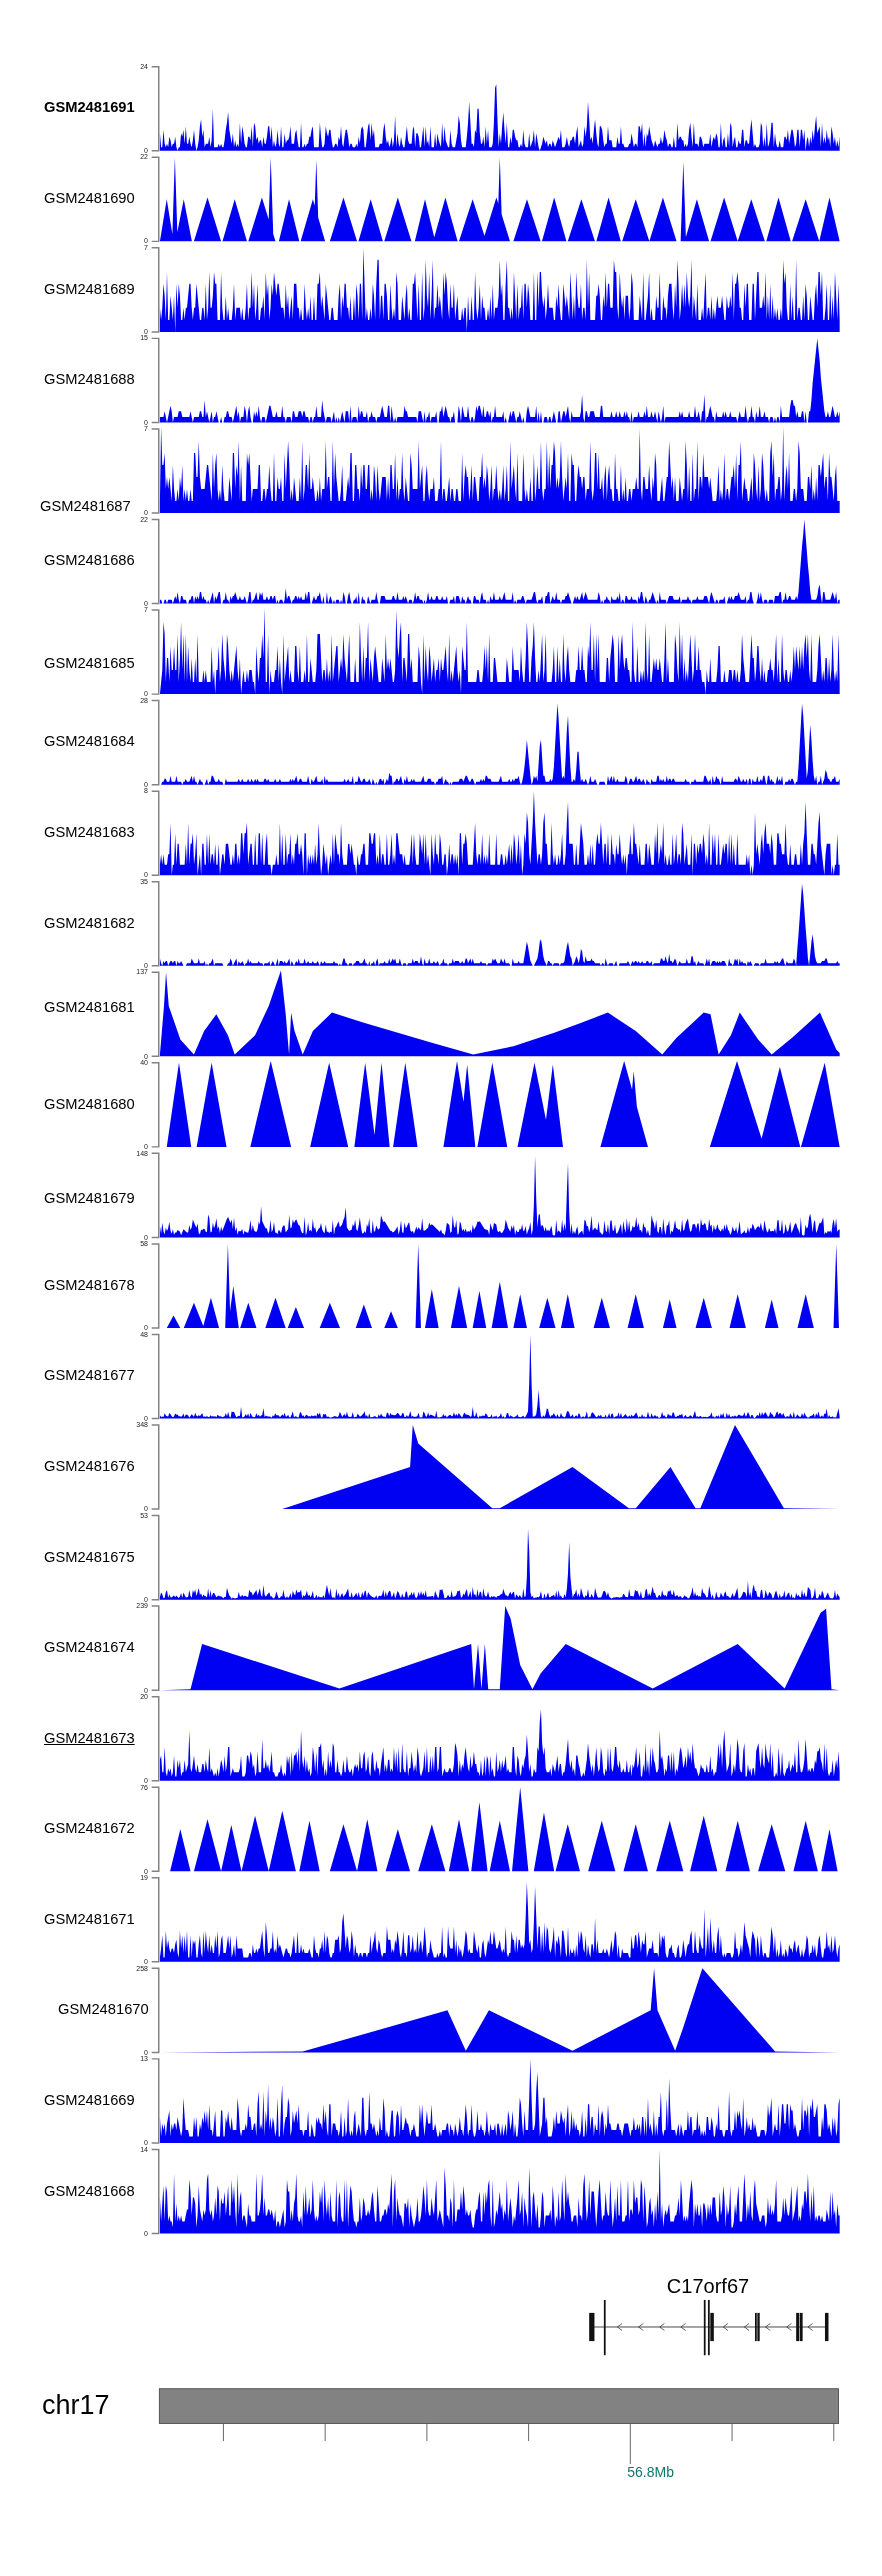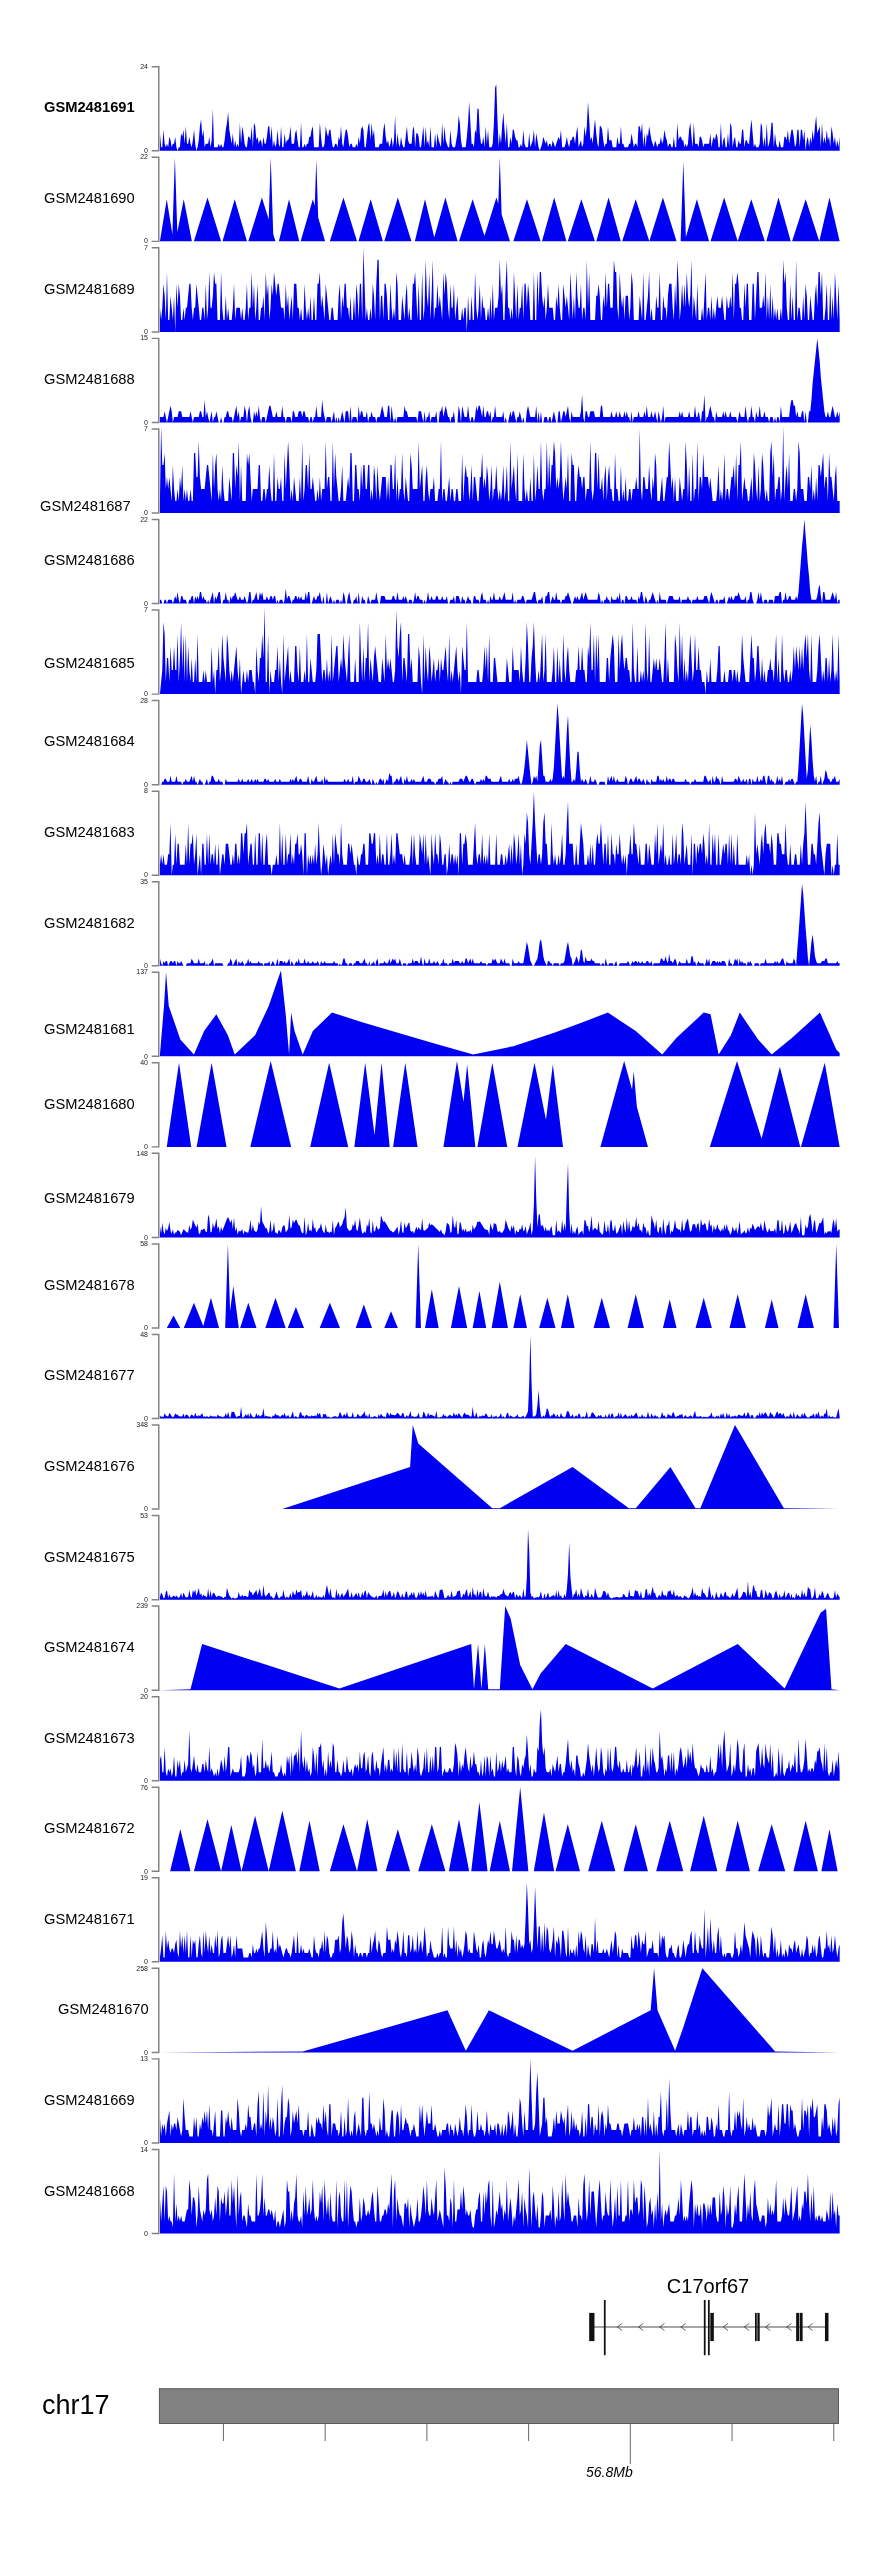--- a/index.html
+++ b/index.html
@@ -4,21 +4,21 @@
 <style>
   html,body{margin:0;padding:0;background:#fff;}
   #canvas{position:relative;width:882px;height:2576px;background:#ffffff;overflow:hidden;
           font-family:"Liberation Sans","DejaVu Sans",sans-serif;}
   #plot-svg{position:absolute;left:0;top:0;}
   .abs{position:absolute;}
   .track-label{font-size:14.7px;color:#000;white-space:nowrap;}
   .ynum{width:36px;text-align:right;font-size:7px;line-height:9.4px;color:#1a1a1a;}
   .gene-label{left:649px;top:2275px;width:118px;text-align:center;font-size:20px;color:#000;}
   .chr-label{left:42px;top:2390px;font-size:27px;color:#000;}
-  .mb-label{left:586px;top:2464px;width:88px;text-align:left;font-size:14px;color:#000000;font-style:italic;}
+  .mb-label{left:586px;top:2464px;width:88px;text-align:right;font-size:14px;color:#0f766e;}
 </style>
 </head>
 <body>
 
 <div id="canvas">
   <svg id="plot-svg" width="882" height="2576" viewBox="0 0 1500 4380">
       <path d="M 258 113 H 270 V 256 H 258" fill="none" stroke="#828282" stroke-width="2.5"></path>
       <path d="M 272 256 L 272.0 226.2 L 274.0 250.0 L 276.0 250.0 L 278.0 220.3 L 280.0 244.1 L 282.0 250.0 L 284.0 244.1 L 286.0 250.0 L 288.0 232.2 L 290.0 238.1 L 292.0 250.0 L 294.0 244.1 L 296.0 244.1 L 298.0 232.2 L 300.0 250.0 L 302.0 256.0 L 304.0 250.0 L 306.0 250.0 L 308.0 226.2 L 310.0 232.2 L 312.0 220.3 L 314.0 244.1 L 316.0 214.3 L 318.0 244.1 L 320.0 244.1 L 322.0 232.2 L 324.0 244.1 L 326.0 250.0 L 328.0 238.1 L 330.0 220.3 L 332.0 244.1 L 334.0 256.0 L 336.0 250.0 L 338.0 238.1 L 340.0 214.3 L 342.0 202.4 L 344.0 232.2 L 346.0 220.3 L 348.0 250.0 L 350.0 244.1 L 352.0 244.1 L 354.0 244.1 L 356.0 232.2 L 358.0 250.0 L 360.0 238.1 L 362.0 184.5 L 364.0 250.0 L 366.0 250.0 L 368.0 250.0 L 370.0 250.0 L 372.0 244.1 L 374.0 250.0 L 376.0 244.1 L 378.0 250.0 L 380.0 250.0 L 382.0 238.1 L 384.0 220.3 L 386.0 208.3 L 388.0 190.5 L 390.0 220.3 L 392.0 232.2 L 394.0 244.1 L 396.0 226.2 L 398.0 250.0 L 400.0 238.1 L 402.0 250.0 L 404.0 244.1 L 406.0 250.0 L 408.0 208.3 L 410.0 244.1 L 412.0 214.3 L 414.0 226.2 L 416.0 244.1 L 418.0 250.0 L 420.0 250.0 L 422.0 232.2 L 424.0 232.2 L 426.0 238.1 L 428.0 214.3 L 430.0 250.0 L 432.0 208.3 L 434.0 214.3 L 436.0 238.1 L 438.0 232.2 L 440.0 244.1 L 442.0 238.1 L 444.0 238.1 L 446.0 250.0 L 448.0 232.2 L 450.0 244.1 L 452.0 244.1 L 454.0 232.2 L 456.0 214.3 L 458.0 214.3 L 460.0 238.1 L 462.0 214.3 L 464.0 250.0 L 466.0 238.1 L 468.0 250.0 L 470.0 244.1 L 472.0 220.3 L 474.0 244.1 L 476.0 250.0 L 478.0 214.3 L 480.0 250.0 L 482.0 250.0 L 484.0 226.2 L 486.0 244.1 L 488.0 238.1 L 490.0 238.1 L 492.0 232.2 L 494.0 214.3 L 496.0 244.1 L 498.0 244.1 L 500.0 244.1 L 502.0 226.2 L 504.0 220.3 L 506.0 238.1 L 508.0 250.0 L 510.0 250.0 L 512.0 208.3 L 514.0 250.0 L 516.0 250.0 L 518.0 244.1 L 520.0 250.0 L 522.0 244.1 L 524.0 244.1 L 526.0 232.2 L 528.0 232.2 L 530.0 220.3 L 532.0 214.3 L 534.0 250.0 L 536.0 250.0 L 538.0 250.0 L 540.0 250.0 L 542.0 250.0 L 544.0 208.3 L 546.0 232.2 L 548.0 250.0 L 550.0 250.0 L 552.0 244.1 L 554.0 214.3 L 556.0 226.2 L 558.0 232.2 L 560.0 220.3 L 562.0 220.3 L 564.0 238.1 L 566.0 250.0 L 568.0 250.0 L 570.0 244.1 L 572.0 244.1 L 574.0 250.0 L 576.0 232.2 L 578.0 238.1 L 580.0 214.3 L 582.0 244.1 L 584.0 250.0 L 586.0 232.2 L 588.0 220.3 L 590.0 220.3 L 592.0 232.2 L 594.0 250.0 L 596.0 244.1 L 598.0 244.1 L 600.0 250.0 L 602.0 250.0 L 604.0 250.0 L 606.0 244.1 L 608.0 250.0 L 610.0 232.2 L 612.0 244.1 L 614.0 220.3 L 616.0 214.3 L 618.0 220.3 L 620.0 250.0 L 622.0 250.0 L 624.0 232.2 L 626.0 214.3 L 628.0 208.3 L 630.0 238.1 L 632.0 208.3 L 634.0 232.2 L 636.0 220.3 L 638.0 250.0 L 640.0 250.0 L 642.0 250.0 L 644.0 250.0 L 646.0 244.1 L 648.0 244.1 L 650.0 244.1 L 652.0 220.3 L 654.0 208.3 L 656.0 232.2 L 658.0 244.1 L 660.0 238.1 L 662.0 250.0 L 664.0 244.1 L 666.0 232.2 L 668.0 250.0 L 670.0 238.1 L 672.0 196.4 L 674.0 250.0 L 676.0 226.2 L 678.0 244.1 L 680.0 250.0 L 682.0 232.2 L 684.0 244.1 L 686.0 250.0 L 688.0 250.0 L 690.0 232.2 L 692.0 214.3 L 694.0 238.1 L 696.0 244.1 L 698.0 244.1 L 700.0 244.1 L 702.0 220.3 L 704.0 214.3 L 706.0 250.0 L 708.0 226.2 L 710.0 226.2 L 712.0 232.2 L 714.0 250.0 L 716.0 250.0 L 718.0 232.2 L 720.0 214.3 L 722.0 250.0 L 724.0 214.3 L 726.0 244.1 L 728.0 238.1 L 730.0 250.0 L 732.0 214.3 L 734.0 250.0 L 736.0 250.0 L 738.0 250.0 L 740.0 226.2 L 742.0 250.0 L 744.0 226.2 L 746.0 238.1 L 748.0 244.1 L 750.0 250.0 L 752.0 208.3 L 754.0 244.1 L 756.0 214.3 L 758.0 238.1 L 760.0 244.1 L 762.0 250.0 L 764.0 250.0 L 766.0 220.3 L 768.0 244.1 L 770.0 250.0 L 772.0 250.0 L 774.0 250.0 L 776.0 238.1 L 778.0 226.2 L 780.0 196.4 L 782.0 208.3 L 784.0 238.1 L 786.0 250.0 L 788.0 250.0 L 790.0 250.0 L 792.0 250.0 L 794.0 232.2 L 796.0 208.3 L 798.0 172.6 L 800.0 208.3 L 802.0 244.1 L 804.0 244.1 L 806.0 250.0 L 808.0 220.3 L 810.0 226.2 L 812.0 184.5 L 814.0 184.5 L 816.0 226.2 L 818.0 244.1 L 820.0 244.1 L 822.0 232.2 L 824.0 250.0 L 826.0 214.3 L 828.0 244.1 L 830.0 220.3 L 832.0 250.0 L 834.0 250.0 L 836.0 250.0 L 838.0 244.1 L 840.0 208.3 L 842.0 148.8 L 844.0 142.8 L 846.0 202.4 L 848.0 250.0 L 850.0 226.2 L 852.0 244.1 L 854.0 214.3 L 856.0 190.5 L 858.0 220.3 L 860.0 244.1 L 862.0 208.3 L 864.0 250.0 L 866.0 250.0 L 868.0 232.2 L 870.0 244.1 L 872.0 220.3 L 874.0 220.3 L 876.0 232.2 L 878.0 238.1 L 880.0 238.1 L 882.0 250.0 L 884.0 250.0 L 886.0 244.1 L 888.0 250.0 L 890.0 220.3 L 892.0 244.1 L 894.0 250.0 L 896.0 250.0 L 898.0 250.0 L 900.0 226.2 L 902.0 250.0 L 904.0 244.1 L 906.0 238.1 L 908.0 220.3 L 910.0 250.0 L 912.0 226.2 L 914.0 238.1 L 916.0 250.0 L 918.0 256.0 L 920.0 250.0 L 922.0 244.1 L 924.0 232.2 L 926.0 238.1 L 928.0 244.1 L 930.0 238.1 L 932.0 250.0 L 934.0 244.1 L 936.0 244.1 L 938.0 250.0 L 940.0 238.1 L 942.0 244.1 L 944.0 250.0 L 946.0 244.1 L 948.0 238.1 L 950.0 232.2 L 952.0 238.1 L 954.0 220.3 L 956.0 250.0 L 958.0 250.0 L 960.0 250.0 L 962.0 244.1 L 964.0 232.2 L 966.0 244.1 L 968.0 250.0 L 970.0 238.1 L 972.0 238.1 L 974.0 232.2 L 976.0 232.2 L 978.0 244.1 L 980.0 226.2 L 982.0 214.3 L 984.0 250.0 L 986.0 244.1 L 988.0 238.1 L 990.0 250.0 L 992.0 244.1 L 994.0 214.3 L 996.0 232.2 L 998.0 214.3 L 1000.0 172.6 L 1002.0 202.4 L 1004.0 238.1 L 1006.0 232.2 L 1008.0 244.1 L 1010.0 220.3 L 1012.0 202.4 L 1014.0 226.2 L 1016.0 244.1 L 1018.0 250.0 L 1020.0 214.3 L 1022.0 214.3 L 1024.0 220.3 L 1026.0 238.1 L 1028.0 250.0 L 1030.0 244.1 L 1032.0 244.1 L 1034.0 214.3 L 1036.0 238.1 L 1038.0 238.1 L 1040.0 238.1 L 1042.0 250.0 L 1044.0 250.0 L 1046.0 250.0 L 1048.0 250.0 L 1050.0 232.2 L 1052.0 244.1 L 1054.0 244.1 L 1056.0 214.3 L 1058.0 244.1 L 1060.0 244.1 L 1062.0 250.0 L 1064.0 250.0 L 1066.0 250.0 L 1068.0 250.0 L 1070.0 244.1 L 1072.0 244.1 L 1074.0 226.2 L 1076.0 238.1 L 1078.0 250.0 L 1080.0 244.1 L 1082.0 244.1 L 1084.0 250.0 L 1086.0 214.3 L 1088.0 214.3 L 1090.0 226.2 L 1092.0 208.3 L 1094.0 250.0 L 1096.0 226.2 L 1098.0 250.0 L 1100.0 226.2 L 1102.0 232.2 L 1104.0 214.3 L 1106.0 226.2 L 1108.0 238.1 L 1110.0 244.1 L 1112.0 250.0 L 1114.0 238.1 L 1116.0 244.1 L 1118.0 250.0 L 1120.0 244.1 L 1122.0 244.1 L 1124.0 232.2 L 1126.0 244.1 L 1128.0 238.1 L 1130.0 220.3 L 1132.0 232.2 L 1134.0 238.1 L 1136.0 250.0 L 1138.0 244.1 L 1140.0 244.1 L 1142.0 250.0 L 1144.0 250.0 L 1146.0 232.2 L 1148.0 250.0 L 1150.0 250.0 L 1152.0 208.3 L 1154.0 238.1 L 1156.0 232.2 L 1158.0 232.2 L 1160.0 238.1 L 1162.0 238.1 L 1164.0 250.0 L 1166.0 244.1 L 1168.0 250.0 L 1170.0 244.1 L 1172.0 220.3 L 1174.0 208.3 L 1176.0 232.2 L 1178.0 250.0 L 1180.0 208.3 L 1182.0 244.1 L 1184.0 244.1 L 1186.0 244.1 L 1188.0 250.0 L 1190.0 232.2 L 1192.0 232.2 L 1194.0 238.1 L 1196.0 250.0 L 1198.0 244.1 L 1200.0 244.1 L 1202.0 244.1 L 1204.0 244.1 L 1206.0 244.1 L 1208.0 226.2 L 1210.0 250.0 L 1212.0 238.1 L 1214.0 232.2 L 1216.0 238.1 L 1218.0 226.2 L 1220.0 232.2 L 1222.0 250.0 L 1224.0 250.0 L 1226.0 208.3 L 1228.0 250.0 L 1230.0 238.1 L 1232.0 232.2 L 1234.0 250.0 L 1236.0 250.0 L 1238.0 226.2 L 1240.0 250.0 L 1242.0 208.3 L 1244.0 214.3 L 1246.0 250.0 L 1248.0 238.1 L 1250.0 232.2 L 1252.0 250.0 L 1254.0 250.0 L 1256.0 238.1 L 1258.0 244.1 L 1260.0 244.1 L 1262.0 220.3 L 1264.0 220.3 L 1266.0 250.0 L 1268.0 238.1 L 1270.0 238.1 L 1272.0 244.1 L 1274.0 244.1 L 1276.0 220.3 L 1278.0 202.4 L 1280.0 226.2 L 1282.0 250.0 L 1284.0 244.1 L 1286.0 250.0 L 1288.0 250.0 L 1290.0 250.0 L 1292.0 244.1 L 1294.0 208.3 L 1296.0 214.3 L 1298.0 250.0 L 1300.0 232.2 L 1302.0 250.0 L 1304.0 208.3 L 1306.0 250.0 L 1308.0 244.1 L 1310.0 232.2 L 1312.0 208.3 L 1314.0 208.3 L 1316.0 250.0 L 1318.0 226.2 L 1320.0 244.1 L 1322.0 250.0 L 1324.0 250.0 L 1326.0 238.1 L 1328.0 250.0 L 1330.0 250.0 L 1332.0 250.0 L 1334.0 232.2 L 1336.0 232.2 L 1338.0 238.1 L 1340.0 220.3 L 1342.0 244.1 L 1344.0 232.2 L 1346.0 220.3 L 1348.0 220.3 L 1350.0 232.2 L 1352.0 250.0 L 1354.0 244.1 L 1356.0 220.3 L 1358.0 220.3 L 1360.0 250.0 L 1362.0 220.3 L 1364.0 220.3 L 1366.0 238.1 L 1368.0 220.3 L 1370.0 256.0 L 1372.0 238.1 L 1374.0 232.2 L 1376.0 250.0 L 1378.0 232.2 L 1380.0 244.1 L 1382.0 220.3 L 1384.0 238.1 L 1386.0 214.3 L 1388.0 196.4 L 1390.0 226.2 L 1392.0 220.3 L 1394.0 214.3 L 1396.0 250.0 L 1398.0 208.3 L 1400.0 244.1 L 1402.0 232.2 L 1404.0 244.1 L 1406.0 220.3 L 1408.0 238.1 L 1410.0 232.2 L 1412.0 250.0 L 1414.0 214.3 L 1416.0 226.2 L 1418.0 244.1 L 1420.0 232.2 L 1422.0 250.0 L 1424.0 238.1 L 1426.0 250.0 L 1428.0 232.2 L 1428 256 Z" fill="#0000F2" stroke="none"></path>
       <path d="M 258 267 H 270 V 410 H 258" fill="none" stroke="#828282" stroke-width="2.5"></path>
       <path d="M 272 410 L 272.0 410 L 283.6 338.5 L 295.1 410 L 292.8 410 L 297.4 267.0 L 302.1 410 L 298.6 410 L 312.5 338.5 L 326.3 410 L 329.8 410 L 352.9 335.6 L 376.0 410 L 378.4 410 L 399.2 338.5 L 420.0 410 L 422.3 410 L 445.4 335.6 L 468.5 410 L 455.8 410 L 460.4 267.0 L 465.1 410 L 474.3 410 L 491.6 338.5 L 509.0 410 L 511.3 410 L 532.1 338.5 L 552.9 410 L 533.3 410 L 537.9 271.3 L 542.5 410 L 561.0 410 L 584.1 335.6 L 607.2 410 L 609.6 410 L 630.4 338.5 L 651.2 410 L 653.5 410 L 676.6 335.6 L 699.7 410 L 705.5 410 L 722.8 338.5 L 740.2 410 L 736.7 410 L 757.5 335.6 L 778.3 410 L 780.6 410 L 803.8 338.5 L 826.9 410 L 821.1 410 L 844.2 335.6 L 867.3 410 L 845.4 410 L 850.0 267.0 L 854.6 410 L 873.1 410 L 896.2 338.5 L 919.4 410 L 921.7 410 L 942.5 335.6 L 963.3 410 L 965.6 410 L 988.7 338.5 L 1011.8 410 L 1014.2 410 L 1035.0 335.6 L 1055.8 410 L 1058.1 410 L 1081.2 338.5 L 1104.3 410 L 1104.3 410 L 1127.4 335.6 L 1150.6 410 L 1157.5 410 L 1162.1 274.2 L 1166.7 410 L 1164.4 410 L 1185.2 338.5 L 1206.0 410 L 1208.4 410 L 1231.5 335.6 L 1254.6 410 L 1254.6 410 L 1277.7 338.5 L 1300.8 410 L 1303.2 410 L 1324.0 335.6 L 1344.8 410 L 1347.1 410 L 1370.2 338.5 L 1393.3 410 L 1393.3 410 L 1410.7 335.6 L 1428.0 410 L 1428 410 Z" fill="#0000F2" stroke="none"></path>
@@ -121,21 +121,21 @@
     <div class="abs ynum" style="left: 112px; top: 689px;">0</div>
     <div class="abs track-label" style="left: 44px; top: 733px;">GSM2481684</div>
     <div class="abs ynum" style="left: 112px; top: 696px;">28</div>
     <div class="abs ynum" style="left: 112px; top: 780px;">0</div>
     <div class="abs track-label" style="left: 44px; top: 824px;">GSM2481683</div>
     <div class="abs ynum" style="left: 112px; top: 786px;">8</div>
     <div class="abs ynum" style="left: 112px; top: 870px;">0</div>
     <div class="abs track-label" style="left: 44px; top: 915px;">GSM2481682</div>
     <div class="abs ynum" style="left: 112px; top: 877px;">35</div>
     <div class="abs ynum" style="left: 112px; top: 961px;">0</div>
-    <div class="abs track-label" style="left: 44px; top: 1021px;">GSM2481681</div>
+    <div class="abs track-label" style="left: 44px; top: 999px;">GSM2481681</div>
     <div class="abs ynum" style="left: 112px; top: 967px;">137</div>
     <div class="abs ynum" style="left: 112px; top: 1052px;">0</div>
     <div class="abs track-label" style="left: 44px; top: 1096px;">GSM2481680</div>
     <div class="abs ynum" style="left: 112px; top: 1058px;">40</div>
     <div class="abs ynum" style="left: 112px; top: 1142px;">0</div>
     <div class="abs track-label" style="left: 44px; top: 1176px; margin-top: 14px;">GSM2481679</div>
     <div class="abs ynum" style="left: 112px; top: 1149px;">148</div>
     <div class="abs ynum" style="left: 112px; top: 1233px;">0</div>
     <div class="abs track-label" style="left: 44px; top: 1277px;">GSM2481678</div>
     <div class="abs ynum" style="left: 112px; top: 1239px;">58</div>
@@ -145,21 +145,21 @@
     <div class="abs ynum" style="left: 112px; top: 1414px;">0</div>
     <div class="abs track-label" style="left: 44px; top: 1458px;">GSM2481676</div>
     <div class="abs ynum" style="left: 112px; top: 1420px;">348</div>
     <div class="abs ynum" style="left: 112px; top: 1504px;">0</div>
     <div class="abs track-label" style="left: 44px; top: 1549px;">GSM2481675</div>
     <div class="abs ynum" style="left: 112px; top: 1511px;">53</div>
     <div class="abs ynum" style="left: 112px; top: 1595px;">0</div>
     <div class="abs track-label" style="left: 44px; top: 1639px;">GSM2481674</div>
     <div class="abs ynum" style="left: 112px; top: 1601px;">239</div>
     <div class="abs ynum" style="left: 112px; top: 1686px;">0</div>
-    <div class="abs track-label" style="left: 44px; top: 1730px;">GSM2481673</div>
+    <div class="abs track-label" style="left: 44px; top: 1730px; text-decoration: underline;">GSM2481673</div>
     <div class="abs ynum" style="left: 112px; top: 1692px;">20</div>
     <div class="abs ynum" style="left: 112px; top: 1776px;">0</div>
     <div class="abs track-label" style="left: 44px; top: 1820px; text-align: center;">GSM2481672</div>
     <div class="abs ynum" style="left: 112px; top: 1783px;">76</div>
     <div class="abs ynum" style="left: 112px; top: 1867px;">0</div>
     <div class="abs track-label" style="left: 44px; top: 1911px;">GSM2481671</div>
     <div class="abs ynum" style="left: 112px; top: 1873px;">19</div>
     <div class="abs ynum" style="left: 112px; top: 1957px;">0</div>
     <div class="abs track-label" style="left: 44px; top: 2001px; margin-left: 14px;">GSM2481670</div>
     <div class="abs ynum" style="left: 112px; top: 1964px;">258</div>

